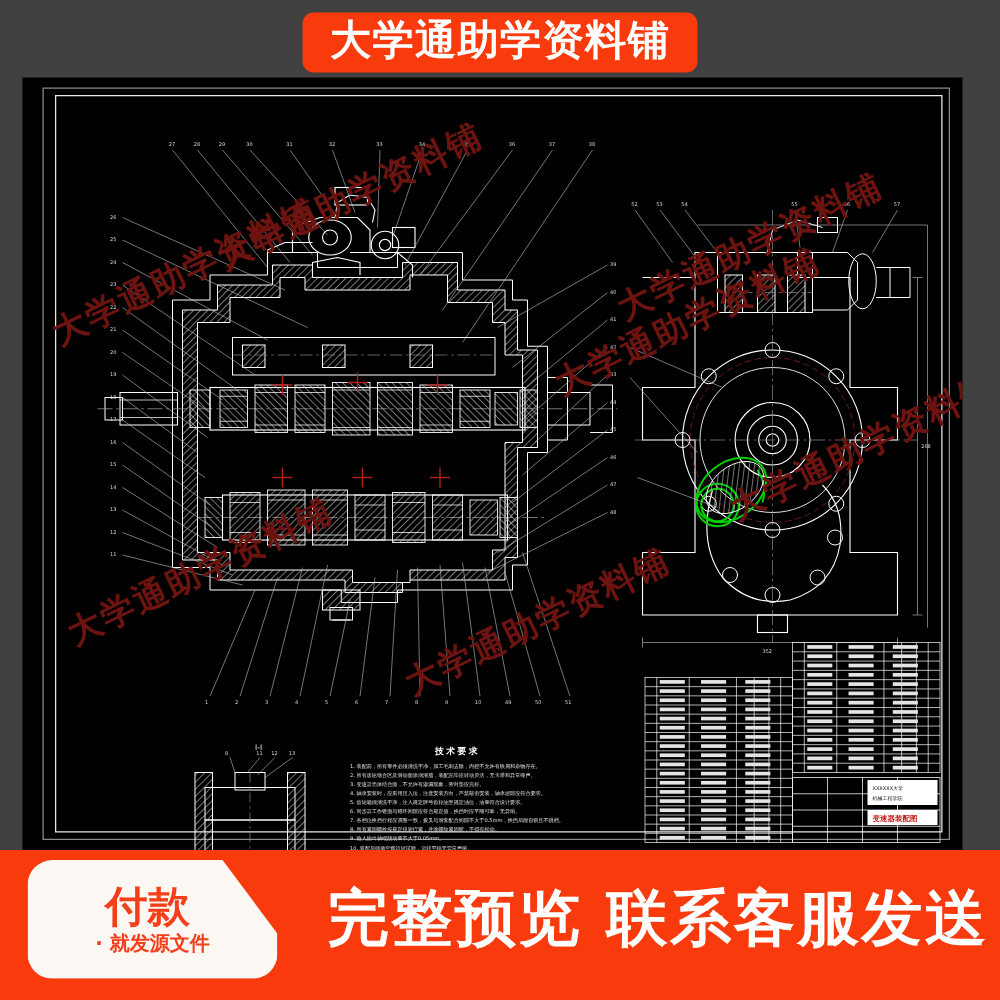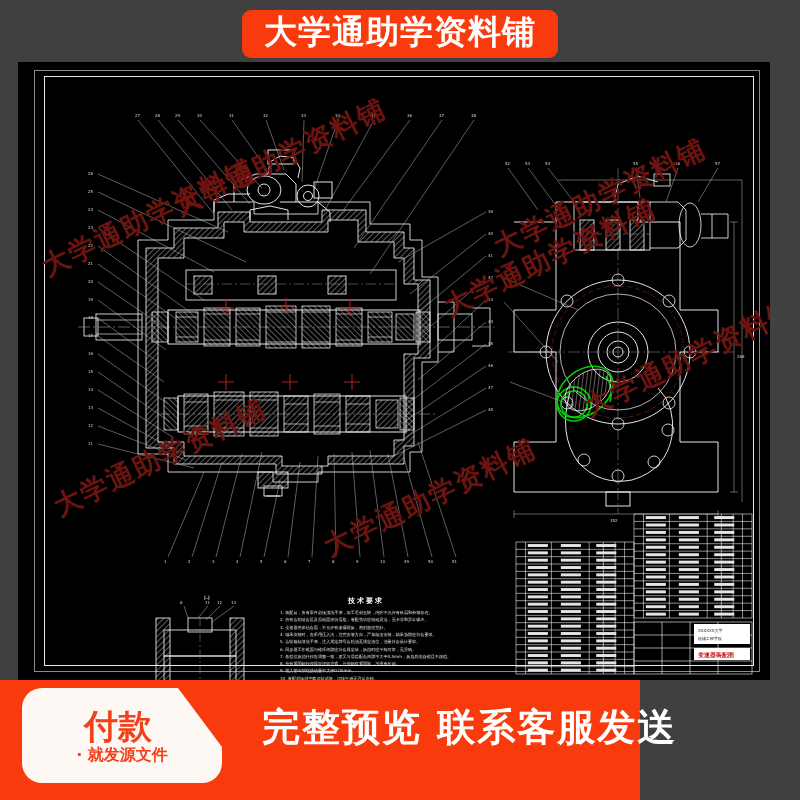--- a/index.html
+++ b/index.html
@@ -58,21 +58,21 @@
     transform-origin:left top;
     font-family:"DejaVu Sans",sans-serif;
     pointer-events:none;
     letter-spacing:2px;
     z-index:12;
   }
   .wm.dim{color:#5d1210;}
   .wm.dimmer{color:#4d0f0d;}
   
   #bottom-banner{
-    position:absolute;left:0;bottom:0;width:640px;height:120px;
+    position:absolute;left:0;bottom:0;width:800px;height:120px;
     background:#f93a0c;
     z-index:30;
   }
   #pay-badge{
     position:absolute;left:22px;top:8px;width:200px;height:95px;
     background:#fdf8f4;
     border-radius:20px 16px 20px 20px;
     clip-path:polygon(0% 0%, 78% 0%, 100% 62%, 100% 100%, 0% 100%);
     display:flex;flex-direction:column;align-items:center;justify-content:center;
     overflow:hidden;
@@ -81,21 +81,21 @@
     color:#f4401a;font-size:34px;font-weight:bold;line-height:1;
     margin-bottom:4px;margin-right:8px;
     font-family:"DejaVu Sans",sans-serif;
   }
   #pay-badge .l2{
     color:#f4401a;font-size:16px;font-weight:bold;line-height:1;
     font-family:"DejaVu Sans",sans-serif;
   }
   #bottom-slogan{
     position:absolute;left:262px;top:22px;
-    color:#ffffff;font-size:38px;font-weight:bold;letter-spacing:2px;
+    color:#ffffff;font-size:49px;font-weight:bold;letter-spacing:2px;
     white-space:nowrap;
     font-family:"DejaVu Sans",sans-serif;
   }
 </style>
 </head>
 <body>
 
 <div id="page">
 
   <div id="top-banner">

